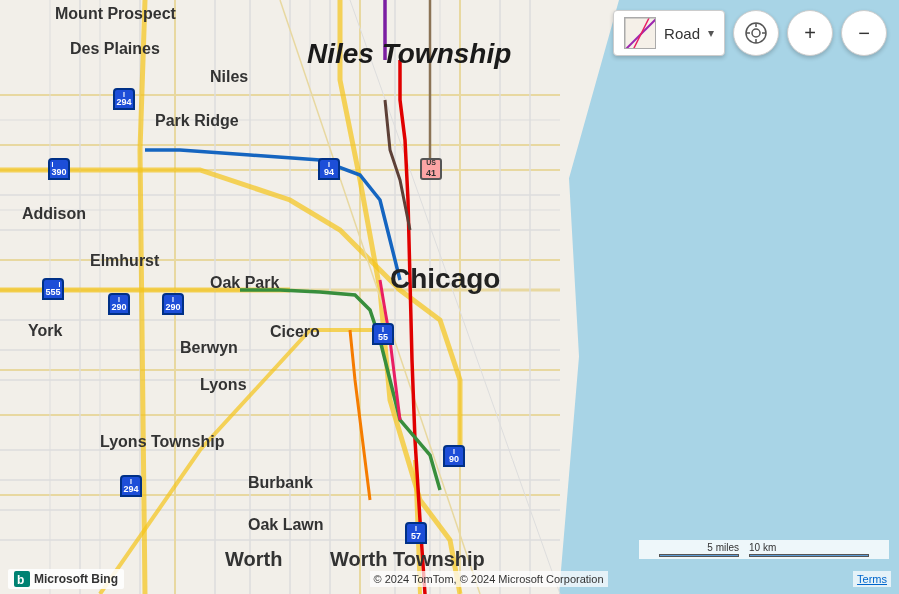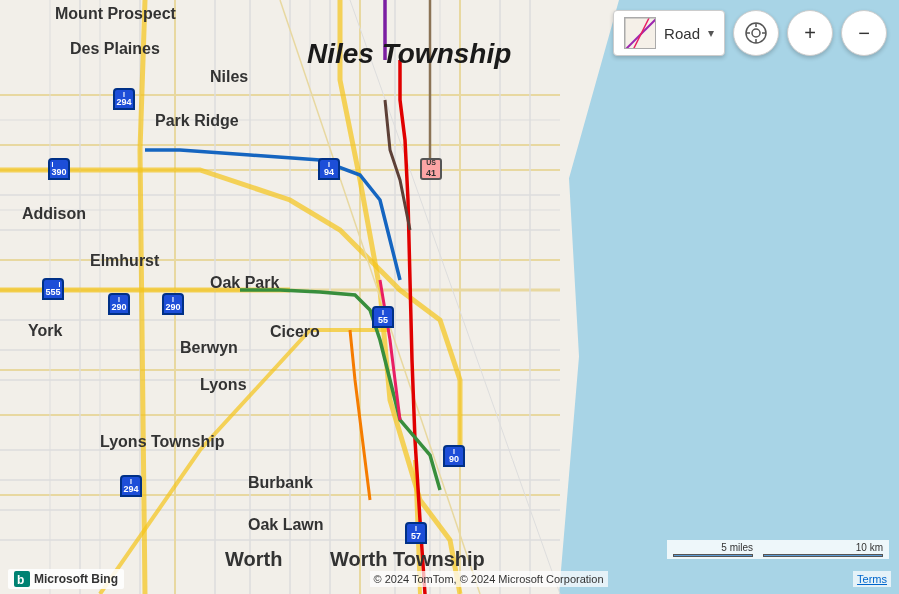--- a/index.html
+++ b/index.html
@@ -186,21 +186,21 @@
       padding: 2px 4px;
       cursor: pointer;
     }
 
     
     #scale-bar {
       position: absolute;
       bottom: 35px;
       right: 10px;
       background: rgba(255,255,255,0.8);
-      padding: 2px 6px;
+      padding: 2px 20px;
       font-size: 11px;
       color: #333;
     }
 
     .scale-line {
       display: flex;
       align-items: center;
       gap: 4px;
     }
 
@@ -296,20 +296,21 @@
   </svg>
 
   <div class="place-label medium" style="left:55px;top:5px">Mount Prospect</div>
   <div class="place-label medium" style="left:70px;top:40px">Des Plaines</div>
   <div class="place-label medium" style="left:210px;top:68px">Niles</div>
   <div class="niles-label">Niles Township</div>
   <div class="place-label medium" style="left:155px;top:112px">Park Ridge</div>
   <div class="place-label medium" style="left:22px;top:205px">Addison</div>
   <div class="place-label medium" style="left:90px;top:252px">Elmhurst</div>
   <div class="place-label medium" style="left:210px;top:274px">Oak Park</div>
+  <div class="place-label highlight" style="left:390px;top:263px">Chicago</div>
   <div class="place-label medium" style="left:28px;top:322px">York</div>
   <div class="place-label medium" style="left:270px;top:323px">Cicero</div>
   <div class="place-label medium" style="left:180px;top:339px">Berwyn</div>
   <div class="place-label medium" style="left:200px;top:376px">Lyons</div>
   <div class="place-label medium" style="left:100px;top:433px">Lyons Township</div>
   <div class="place-label medium" style="left:248px;top:474px">Burbank</div>
   <div class="place-label medium" style="left:248px;top:516px">Oak Lawn</div>
   <div class="place-label large" style="left:225px;top:548px;font-size:20px;font-weight:700">Worth</div>
   <div class="place-label large" style="left:330px;top:548px;font-size:20px;font-weight:700">Worth Township</div>
 
@@ -341,21 +342,21 @@
       </div>
   </div>
 
   <div class="shield interstate" style="left:162px;top:293px;border-radius:4px 4px 0 0;font-size:9px">
     <div style="text-align:center;line-height:1;">
         <div style="font-size:7px">I</div>
         <div>290</div>
       </div>
   </div>
 
-  <div class="shield interstate" style="left:372px;top:306px;border-radius:4px 4px 0 0;font-size:9px">
+  <div class="shield interstate" style="left:372px;top:323px;border-radius:4px 4px 0 0;font-size:9px">
     <div style="text-align:center;line-height:1;">
         <div style="font-size:7px">I</div>
         <div>55</div>
       </div>
   </div>
 
   <div class="shield interstate" style="left:120px;top:475px;border-radius:4px 4px 0 0;font-size:9px">
     <div style="text-align:center;line-height:1;">
         <div style="font-size:7px">I</div>
         <div>294</div>
@@ -422,21 +423,21 @@
   </div>
 
   <div id="scale-bar">
     <div class="scale-line">
       <div style="display:flex;flex-direction:column;align-items:flex-end">
         <span style="font-size:10px;margin-bottom:1px">5 miles</span>
         <div style="display:flex;align-items:center">
           <div style="width:80px;height:3px;background:#5b9bd5;border:1px solid #555;"></div>
         </div>
       </div>
-      <div style="display:flex;flex-direction:column;align-items:flex-end;margin-left:6px">
+      <div style="display:flex;flex-direction:column;align-items:flex-start;margin-left:6px">
         <span style="font-size:10px;margin-bottom:1px">10 km</span>
         <div style="display:flex;align-items:center">
           <div style="width:120px;height:3px;background:#5b9bd5;border:1px solid #555;"></div>
         </div>
       </div>
     </div>
   </div>
 
   <div id="bottom-bar">
     <div id="bing-logo">

